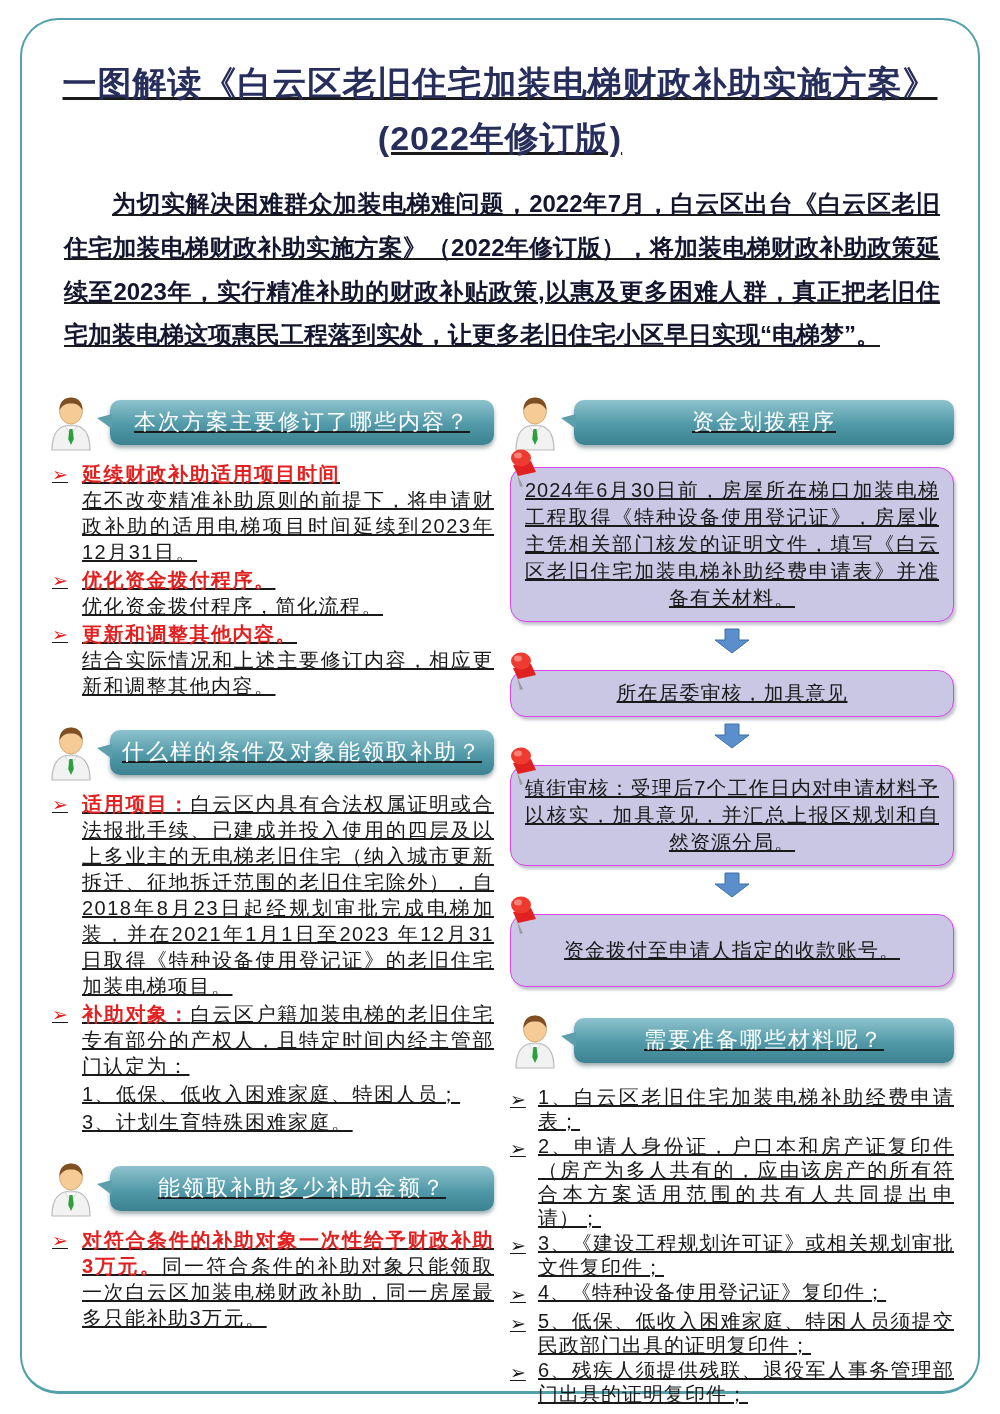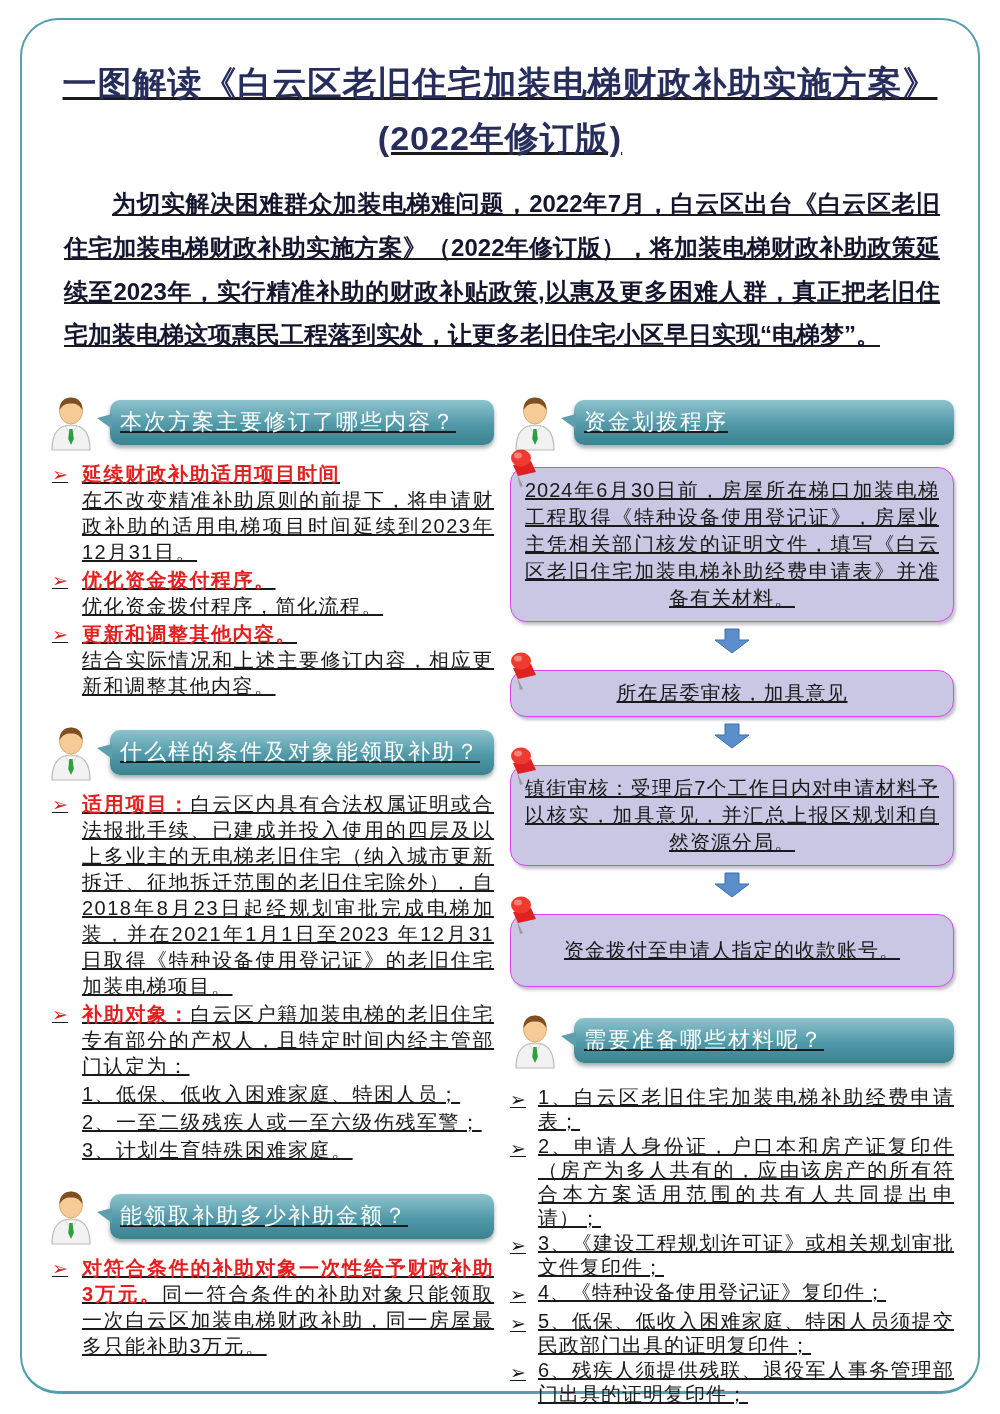--- a/index.html
+++ b/index.html
@@ -31,21 +31,21 @@
   .columns{display:flex;margin-top:38px;gap:16px;align-items:flex-start;}
   .col-left{width:448px;flex:0 0 448px;}
   .col-right{flex:1;min-width:0;}
   
   .section-head{display:flex;align-items:center;margin-bottom:10px;}
   .avatar{width:50px;height:56px;flex:0 0 50px;display:block;}
   .bubble{
     position:relative;flex:1;margin-left:14px;
     background:linear-gradient(180deg,#8ec3cd 0%,#5199a8 55%,#3c8291 100%);
     border-radius:10px;box-shadow:0 3px 4px rgba(40,70,80,.45);
-    color:#ffffff;font-size:22px;text-align:left;
+    color:#ffffff;font-size:22px;text-align:center;
     padding:7px 10px 8px 10px;letter-spacing:2px;
   }
   .bubble::before{
     content:"";position:absolute;left:-13px;top:14px;width:0;height:0;
     border-top:4px solid transparent;border-bottom:11px solid transparent;
     border-right:15px solid #5d9fac;
   }
   
   .bullet-list{margin:4px 0 0 6px;}
   .b-item{display:flex;margin-bottom:2px;}
@@ -138,21 +138,21 @@
             <span>什么样的条件及对象能领取补助？</span>
           </div>
         </div>
         <div class="bullet-list">
             <div class="b-item">
               <span class="b-marker">➢</span>
               <div class="b-text"><span class="b-lead">适用项目：</span><span class="b-rest">白云区内具有合法权属证明或合法报批手续、已建成并投入使用的四层及以上多业主的无电梯老旧住宅（纳入城市更新拆迁、征地拆迁范围的老旧住宅除外），自2018年8月23日起经规划审批完成电梯加装，并在2021年1月1日至2023 年12月31日取得《特种设备使用登记证》的老旧住宅加装电梯项目。</span></div>
             </div>
             <div class="b-item">
               <span class="b-marker">➢</span>
-              <div class="b-text"><span class="b-lead">补助对象：</span><span class="b-rest">白云区户籍加装电梯的老旧住宅专有部分的产权人，且特定时间内经主管部门认定为：</span><div class="b-sub">1、低保、低收入困难家庭、特困人员；</div><div class="b-sub">2、一至二级残疾人或一至六级伤残军警；</div><div class="b-sub">3、计划生育特殊困难家庭。</div></div>
+              <div class="b-text"><span class="b-lead">补助对象：</span><span class="b-rest">白云区户籍加装电梯的老旧住宅专有部分的产权人，且特定时间内经主管部门认定为：</span><div class="b-sub">1、低保、低收入困难家庭、特困人员；</div><div class="b-sub">3、计划生育特殊困难家庭。</div></div>
             </div>
           </div>
       </section>
 
       <section class="gap-lg">
         <div class="section-head">
           <span class="avatar"><svg viewBox="0 0 50 56" width="50" height="56" xmlns="http://www.w3.org/2000/svg">
                 <path d="M6 55 C6 38 13 30 25 30 C37 30 44 38 44 55 Z" fill="#f2f2f2" stroke="#b9b9b9" stroke-width="1.2"></path>
                 <path d="M19 31 L25 40 L31 31 Z" fill="#ffffff" stroke="#cccccc" stroke-width="0.8"></path>
                 <path d="M23.4 34 h3.2 l1.2 10 l-2.8 6 l-2.8 -6 Z" fill="#2f9e3f"></path>

